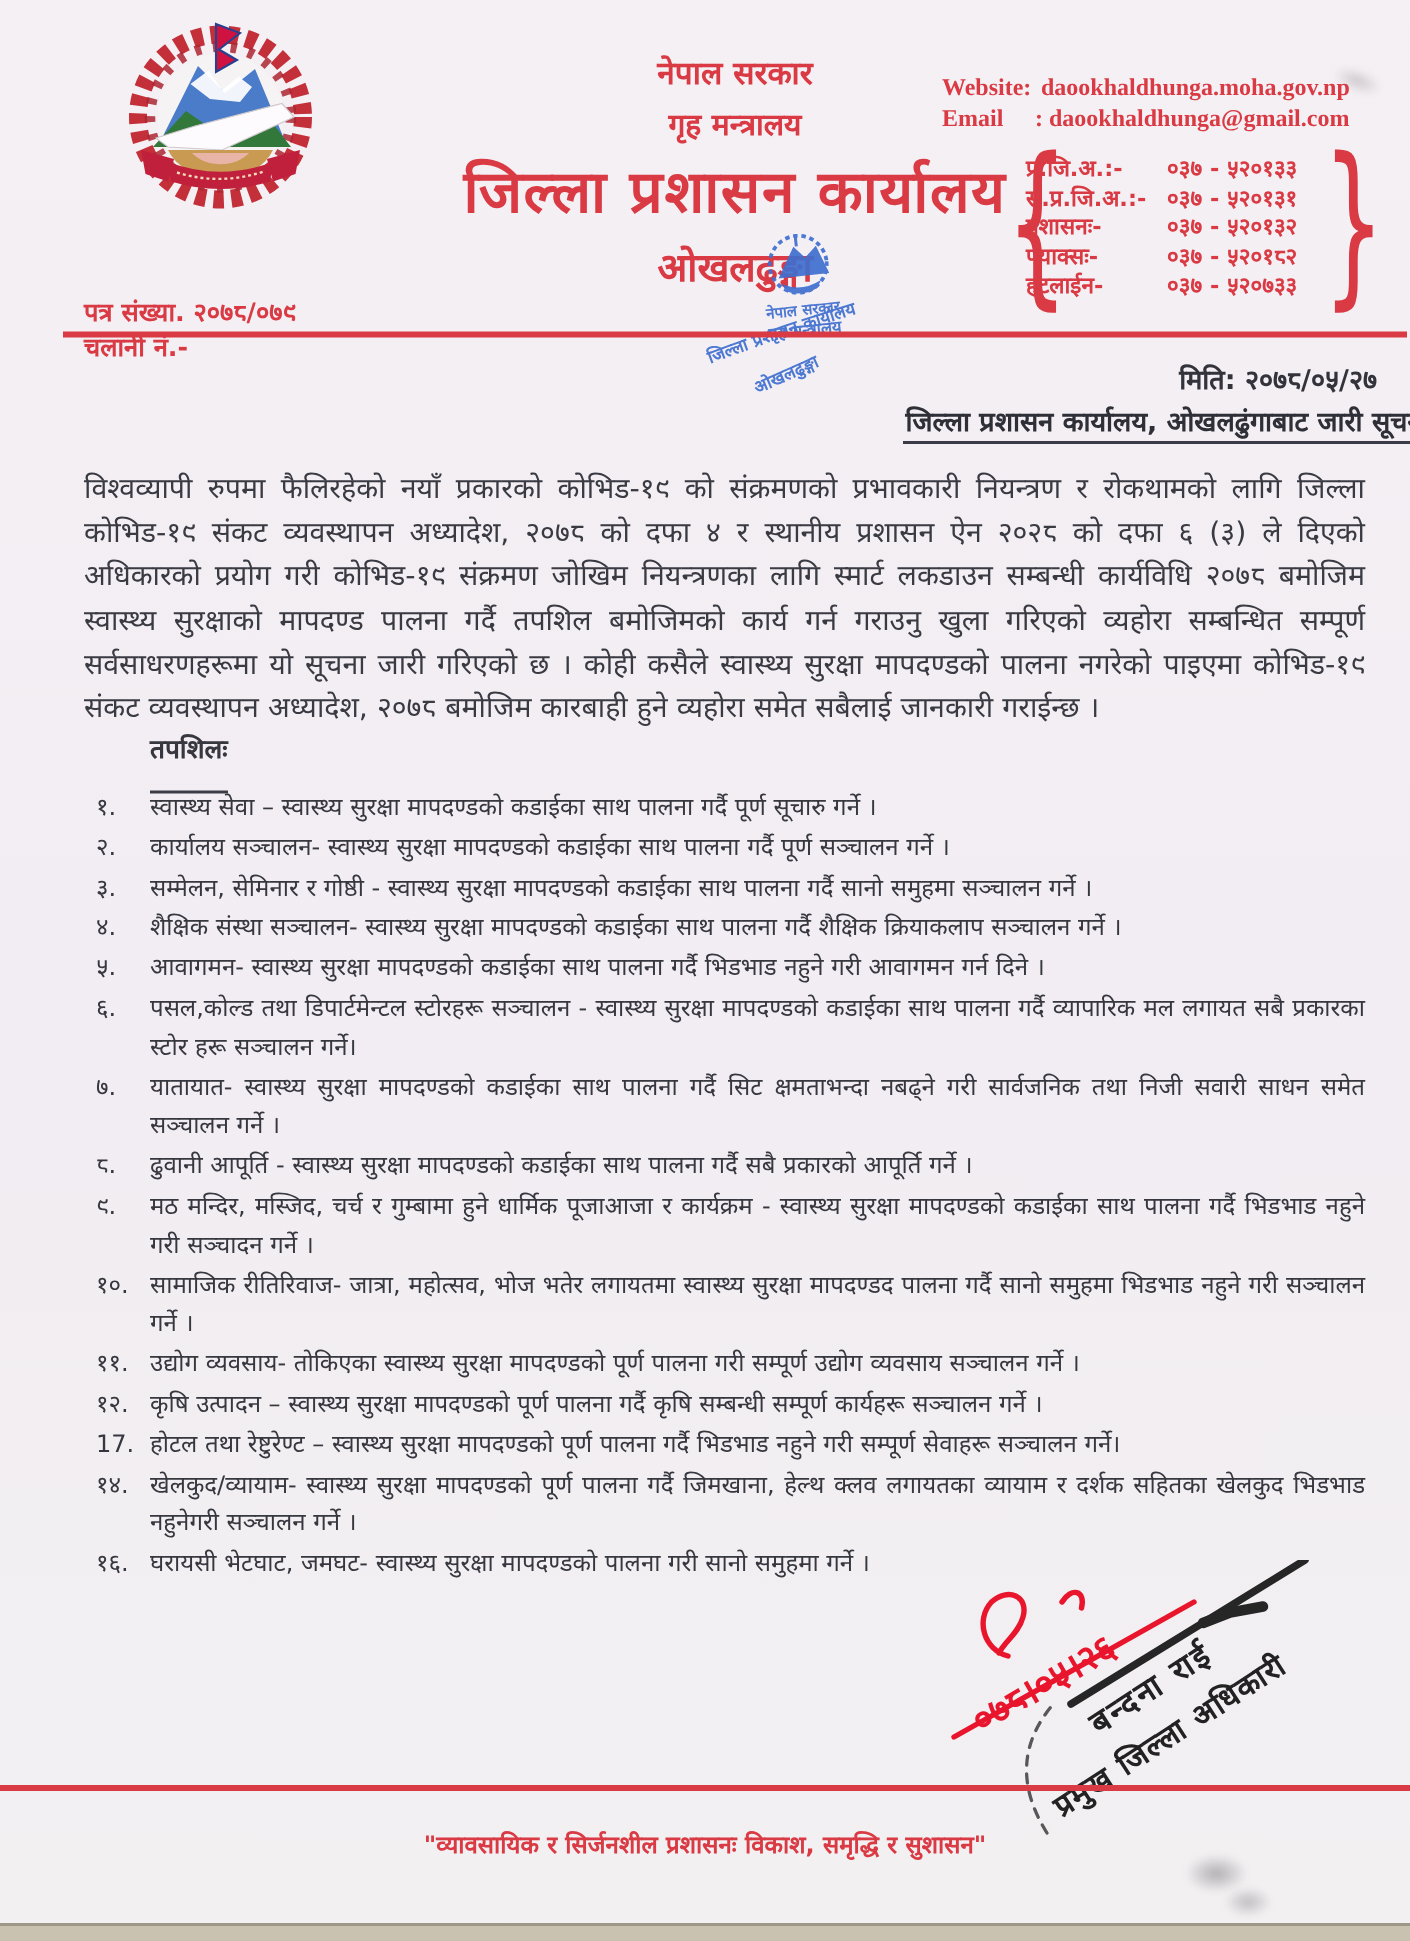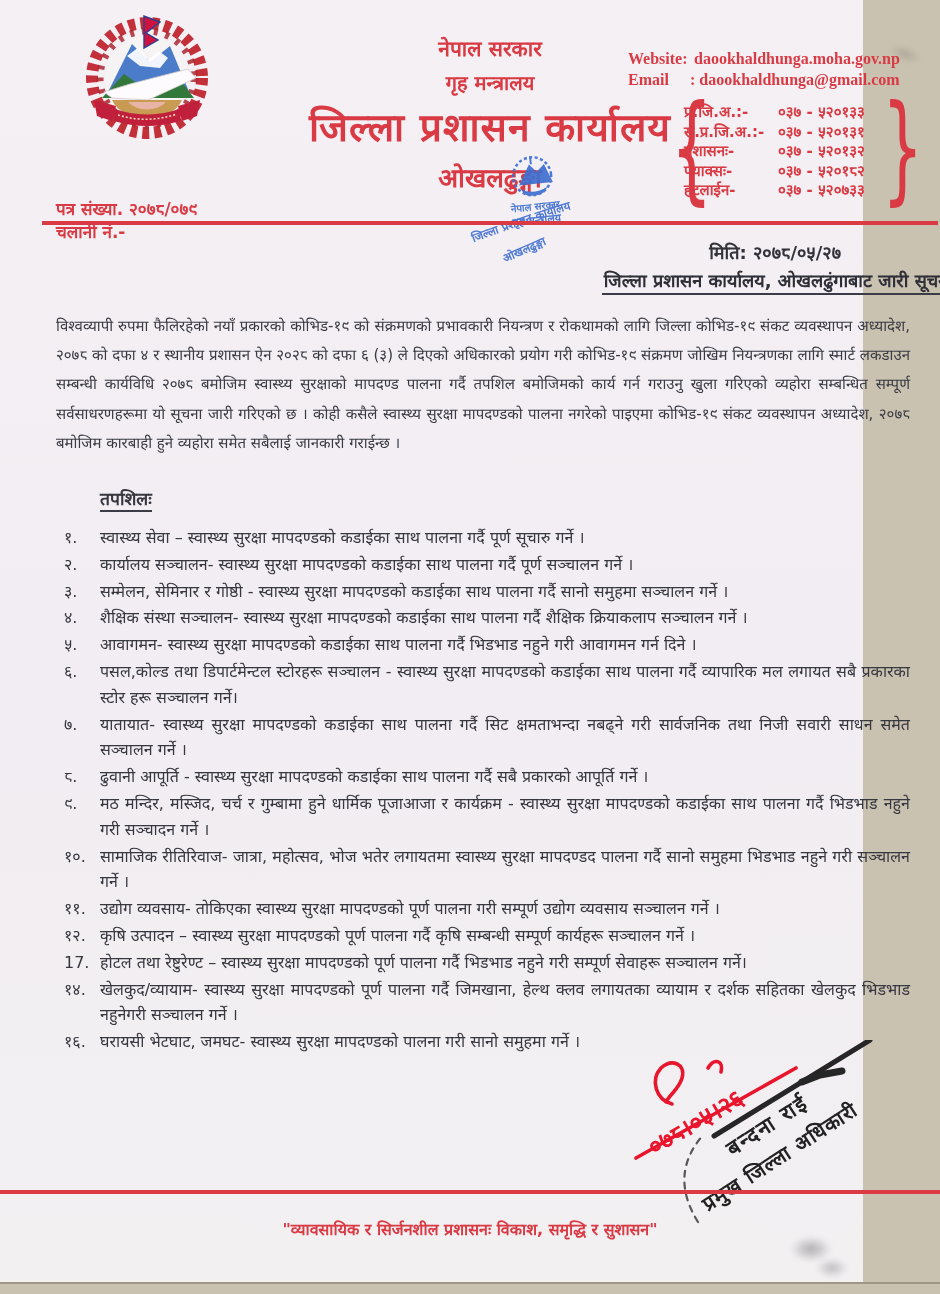--- a/index.html
+++ b/index.html
@@ -3,21 +3,21 @@
 <meta charset="utf-8">
 <style>
   html,body{margin:0;padding:0;}
   body{
     width:940px;height:1294px;position:relative;overflow:hidden;
     background:#c9c2b0;
     font-family:"DejaVu Sans","Liberation Sans",sans-serif;
     -webkit-font-smoothing:antialiased;
   }
   .paper{
-    position:absolute;left:0;top:0;width:863px;height:1284px;
+    position:absolute;left:0;top:0;width:940px;height:1284px;
     background:linear-gradient(180deg,#f4f0f4 0%,#f1edf2 55%,#f3f0f2 100%);
   }
   .red{color:#d93a43;}
   
   .emblem{position:absolute;left:82px;top:14px;width:130px;height:126px;}
   .head-center{position:absolute;left:170px;top:34px;width:640px;text-align:center;}
   .govt{font-size:21px;font-weight:bold;}
   .ministry{font-size:20px;font-weight:bold;margin-top:7px;}
   .office{font-size:39px;font-weight:bold;margin-top:3px;letter-spacing:1px;}
   .district{font-size:26px;font-weight:bold;margin-top:7px;}
@@ -41,25 +41,25 @@
   .brace-r{right:-10px;}
   .refblock{position:absolute;left:56px;top:178px;font-size:17px;font-weight:bold;line-height:23px;margin-top:20px;}
   .seal{position:absolute;left:448px;top:154px;width:176px;height:118px;transform:rotate(-6deg);opacity:.92;}
   .hrule{position:absolute;left:42px;top:221px;width:896px;height:4px;background:#d93a43;}
   
   .dateline{position:absolute;right:22px;top:240px;font-size:18px;font-weight:bold;color:#33333c;}
   .subject{position:absolute;left:0;top:268px;width:940px;text-align:right;font-size:18px;font-weight:bold;color:#2f2f38;padding-left:28px;}
   .subject span{border-bottom:2px solid #3c3c46;padding:0 2px 2px 2px;}
   .bodypara{
     position:absolute;left:56px;top:312px;width:854px;
-    font-size:15px;line-height:29.2px;text-align:justify;color:#3a3a43;font-weight:500;
+    font-size:19px;line-height:29.2px;text-align:justify;color:#3a3a43;font-weight:500;
   }
   .details{position:absolute;left:56px;top:486px;width:856px;color:#37373f;}
   .details-h{margin-left:44px;font-size:17.5px;font-weight:bold;}
-  .details-h span{border-bottom:2px solid #3c3c46;padding-bottom:1px;}
+  .details-h span{border-bottom:2px solid #3c3c46;padding-bottom:17px;}
   .items{margin-top:15px;}
   .item{display:flex;font-size:16px;line-height:25.8px;margin-bottom:1px;font-weight:500;}
   .item .num{width:36px;flex:none;text-align:left;padding-left:8px;}
   .item .txt{flex:1;text-align:justify;padding-right:2px;}
   
   .sig{position:absolute;left:628px;top:1038px;width:195px;height:155px;}
   .stampbox{position:absolute;left:652px;top:1040px;width:285px;height:215px;}
   .stampbox svg{position:absolute;left:0;top:0;}
   .officer-name{
     position:absolute;left:76px;top:96px;font-size:21px;font-weight:bold;color:#222;

